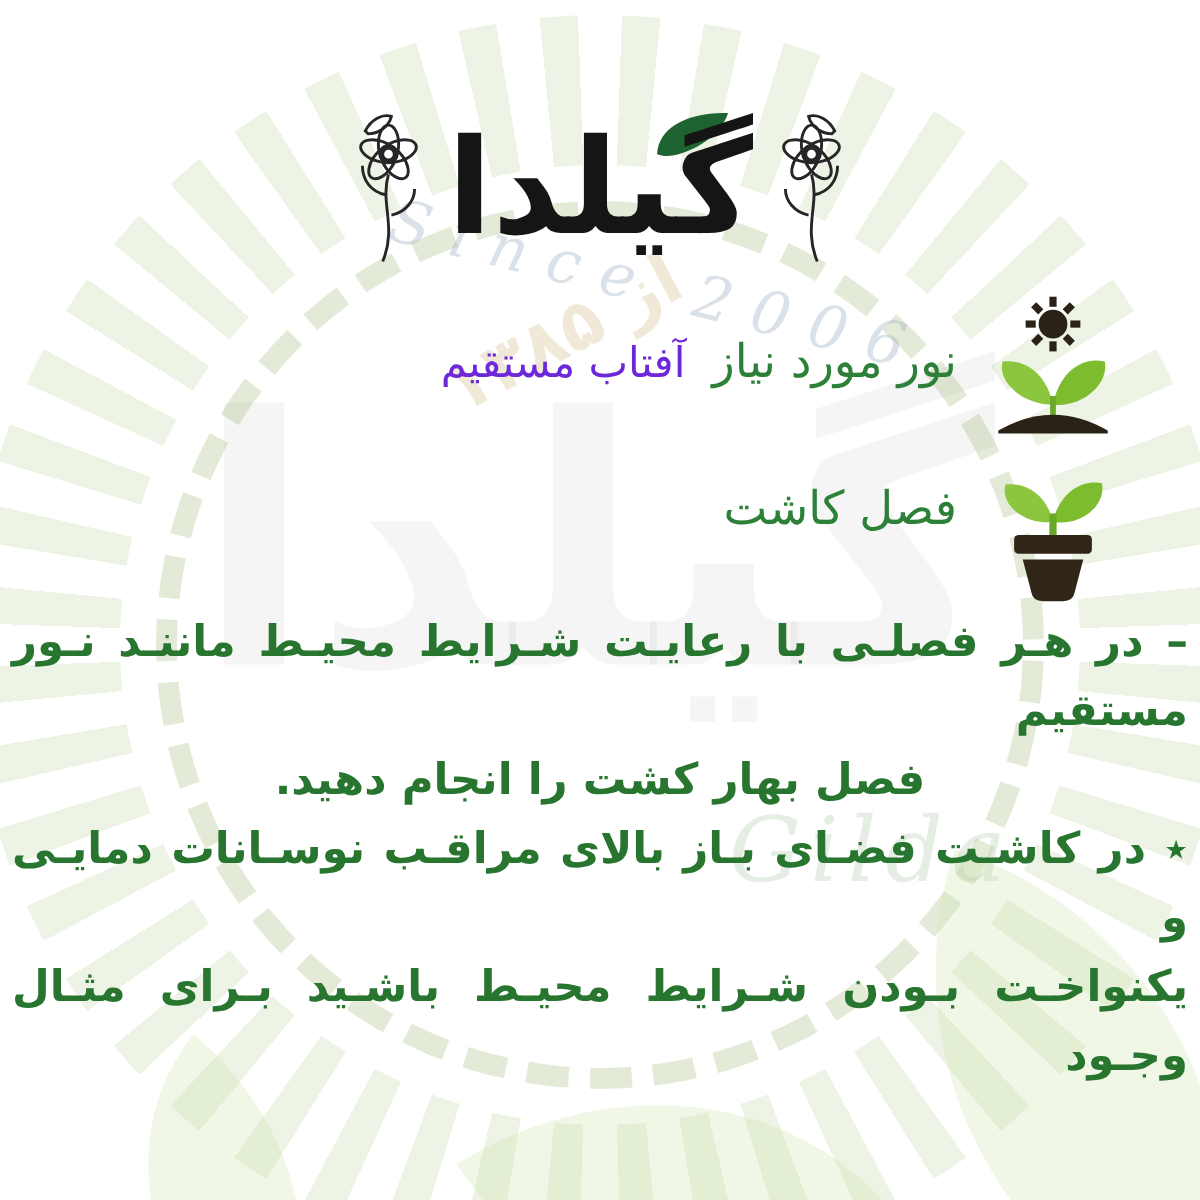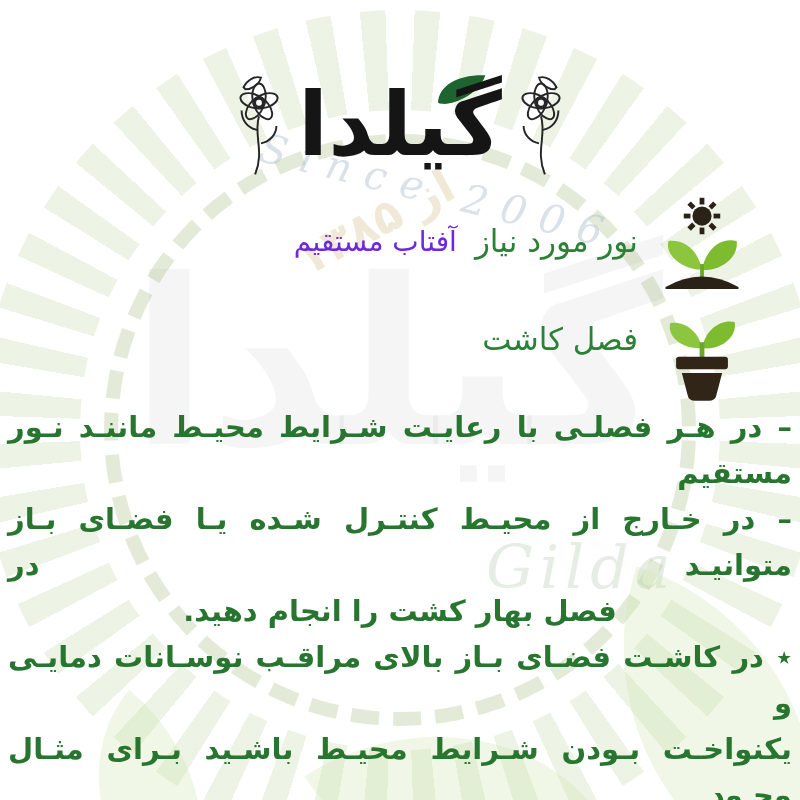--- a/index.html
+++ b/index.html
@@ -135,20 +135,19 @@
       <path d="M50,54 C54,34 70,24 84,27 C87,42 70,57 50,54 Z" fill="#7dbb2f"></path>
       <line x1="50" y1="66" x2="50" y2="48" stroke="#6aa829" stroke-width="5"></line>
       <rect x="23" y="63" width="54" height="13" rx="3" fill="#302517"></rect>
       <path d="M29,80 h42 l-6,23 q-1,6 -8,6 h-14 q-7,0 -8,-6 Z" fill="#302517"></path>
     </svg>
     <div class="row-title">فصل کاشت</div>
   </div>
 
   <div class="bodytext">
     <div class="bline stretch">– در هـر فصلـی با رعایـت شـرایط محیـط ماننـد نـور مستقیم</div>
-    <div class="bline stretch">– در خـارج از محیـط کنتـرل شـده یـا فضـای بـاز متوانیـد در</div>
     <div class="bline">فصل بهار کشت را انجام دهید.</div>
     <div class="bline stretch">٭ در کاشـت فضـای بـاز بالای مراقـب نوسـانات دمایـی و</div>
     <div class="bline stretch">یکنواخـت بـودن شـرایط محیـط باشـید بـرای مثـال وجـود</div>
 
   </div>
 
 </div>
 
 </body></html>

